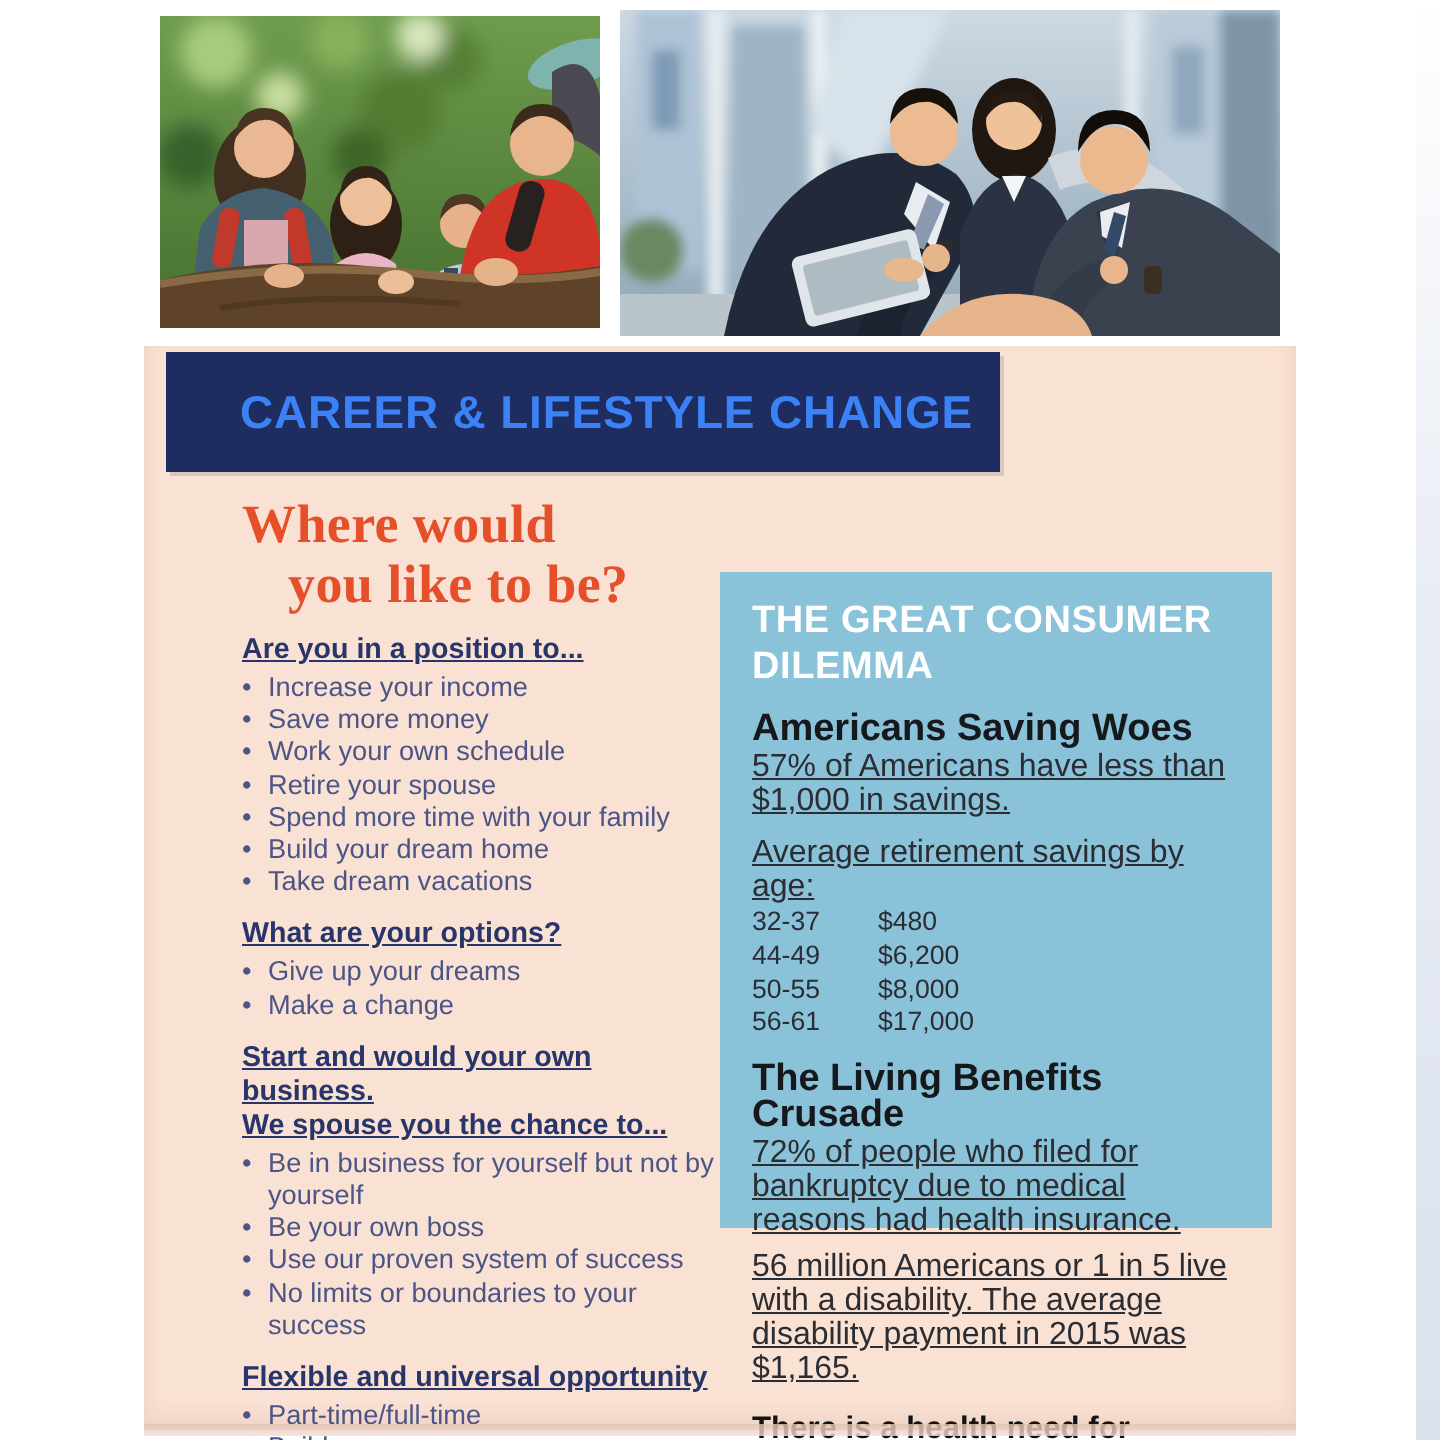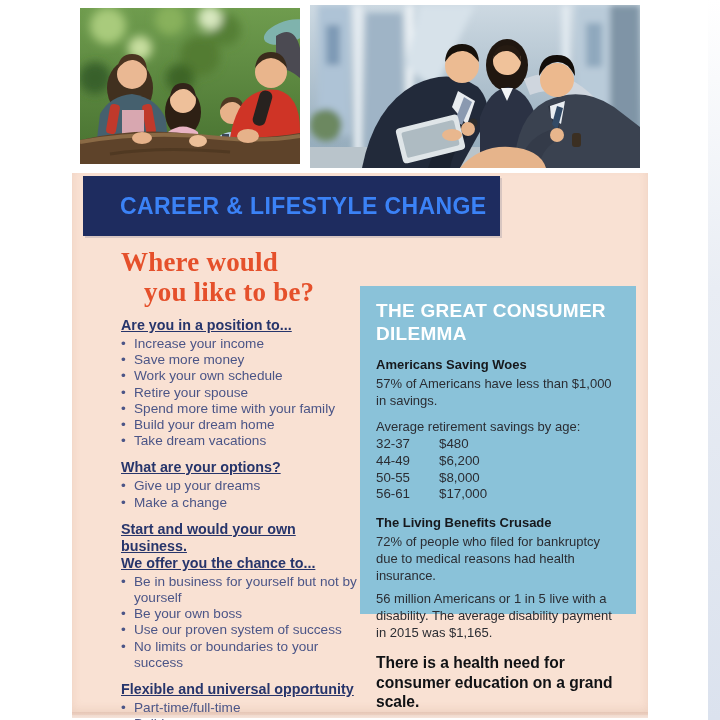--- a/index.html
+++ b/index.html
@@ -61,22 +61,22 @@
   .blue-box{
     position:absolute;left:360px;top:258px;width:276px;height:328px;
     background:#8ac2d9;box-sizing:border-box;padding:13px 15px 12px 16px;
     color:#24262b;
     margin-top:28px;
   }
   .box-title{
     color:#ffffff;font-weight:bold;font-size:19px;line-height:23px;
     letter-spacing:.3px;margin:0;
   }
-  .box-subhead{font-weight:bold;color:#16181c;font-size:13px;line-height:18px;margin:11px 0 1px 0;}
-  .box-body{font-size:13px;line-height:17px;margin:0;color:#2b2d33;}
+  .box-subhead{font-weight:bold;color:#16181c;font-size:19px;line-height:18px;margin:11px 0 1px 0;}
+  .box-body{font-size:16px;line-height:17px;margin:0;color:#2b2d33;text-decoration:underline;}
   .ret-table{margin:9px 0 0 0;font-size:13.3px;line-height:16.8px;color:#2b2d33;}
   .ret-caption{margin:0 0 1px 0;}
   .ret-row{display:flex;align-items:flex-end;}
   .ret-age{width:63px;flex:0 0 63px;}
   .need{font-weight:bold;color:#101215;font-size:15.6px;line-height:19.5px;margin:12px 0 0 0;}
   .know-head{font-weight:bold;color:#101215;font-size:15.6px;line-height:19px;margin:11px 0 2px 0;}
 </style>
 </head>
 <body>
 
@@ -233,21 +233,21 @@
     <div>
       <h3 class="sec-heading">What are your options?</h3>
       <ul class="bullets">
         <li>Give up your dreams</li>
         <li>Make a change</li>
       </ul>
     </div>
 
     <div>
       <h3 class="sec-heading">Start and would your own business.</h3>
-      <h3 class="sec-heading tight">We offer you the chance to...</h3>
+      <h3 class="sec-heading tight">We spouse you the chance to...</h3>
       <ul class="bullets">
         <li>Be in business for yourself but not by yourself</li>
         <li>Be your own boss</li>
         <li>Use our proven system of success</li>
         <li>No limits or boundaries to your success</li>
       </ul>
     </div>
 
     <div>
       <h3 class="sec-heading">Flexible and universal opportunity</h3>

